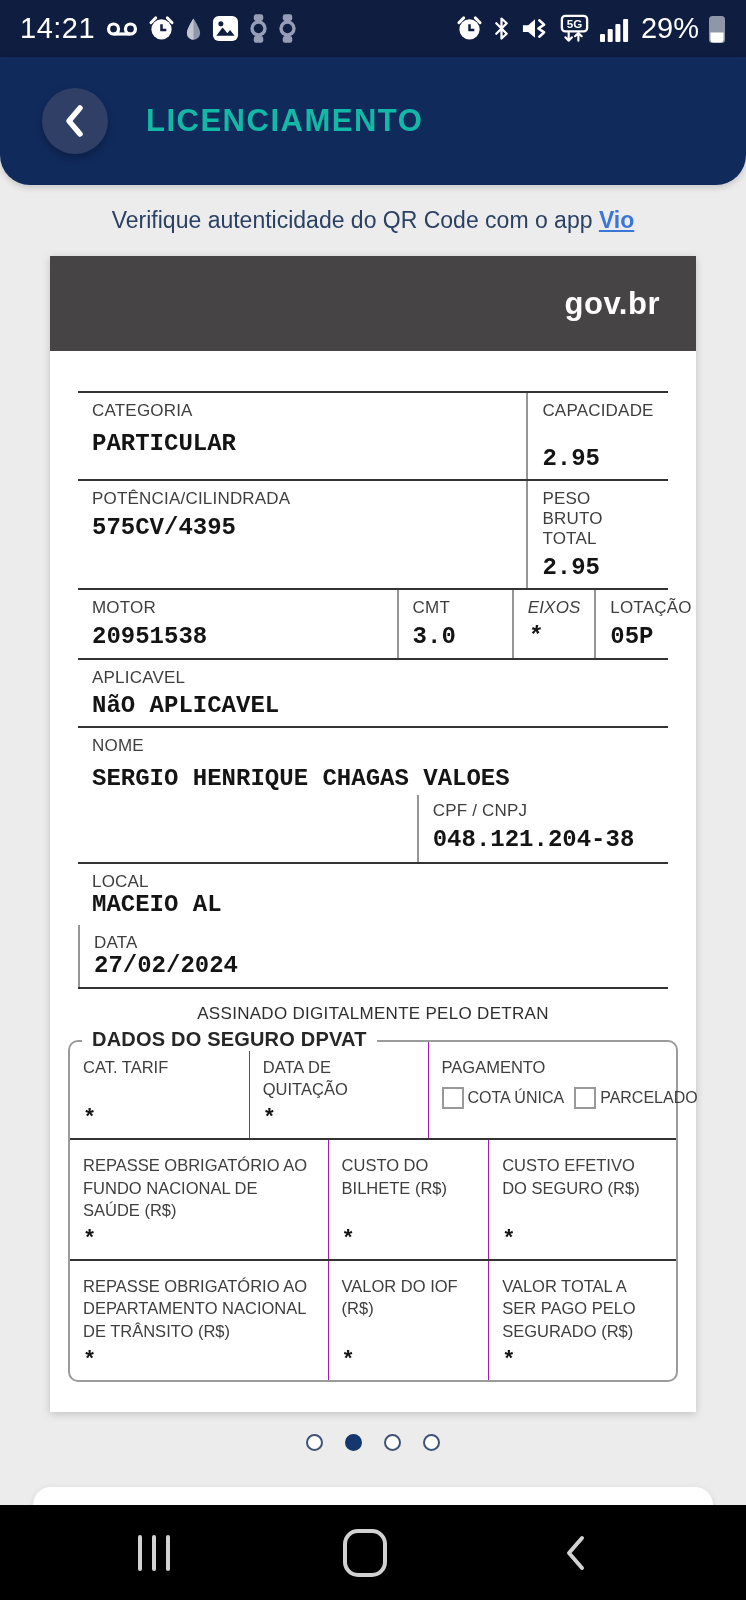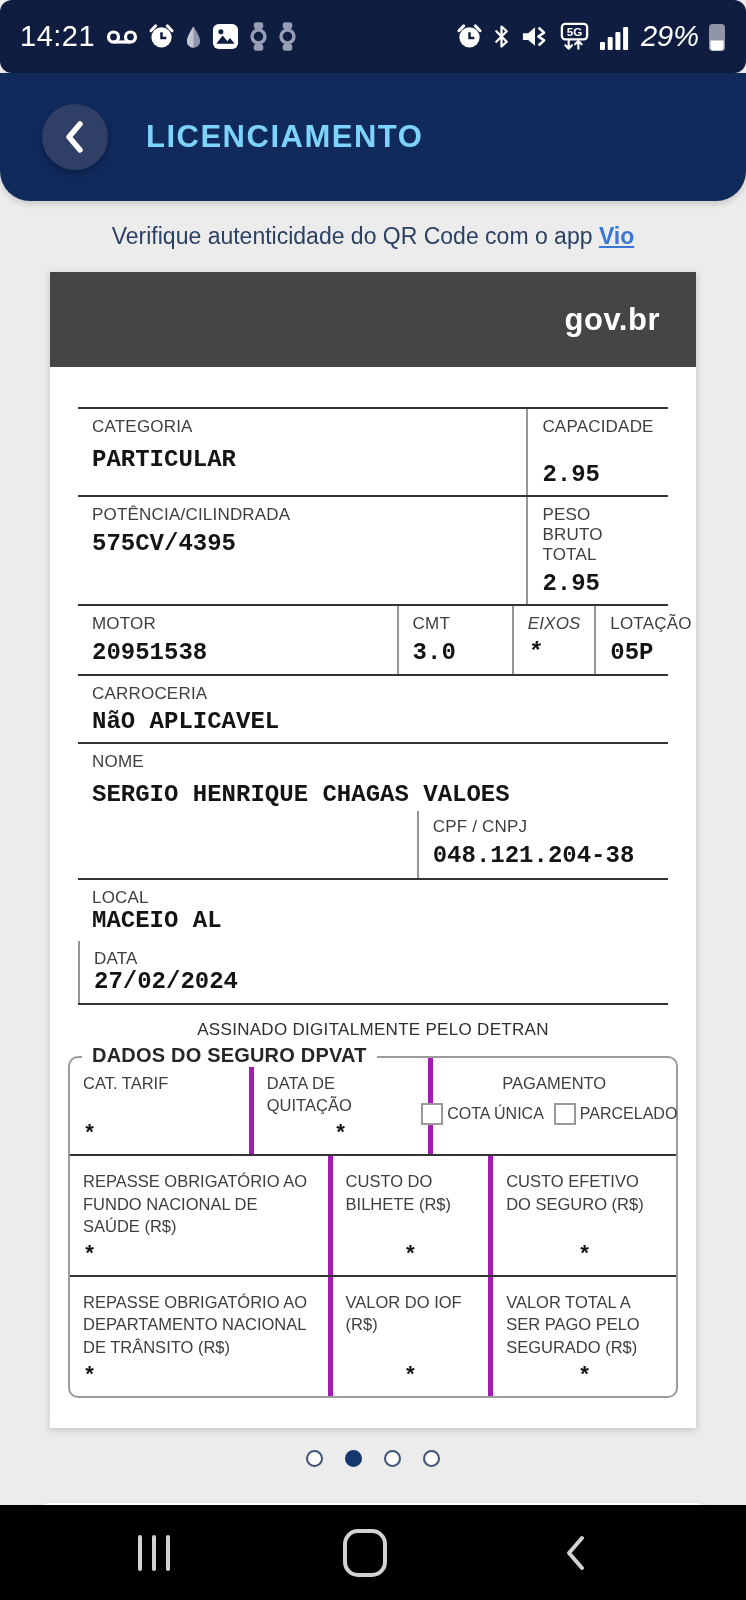--- a/index.html
+++ b/index.html
@@ -4,40 +4,40 @@
 <style>
   html,body{margin:0;padding:0;background:#555;}
   *{box-sizing:border-box;}
   .screen{
     position:relative;width:746px;height:1600px;margin:0 auto;
     background:var(--page-bg,#ececec);overflow:hidden;
     font-family:"Liberation Sans","DejaVu Sans",sans-serif;
   }
   
   .status-bar{
-    height:73px;background:var(--navy-status,#0e1d40);color:#fff;
-    display:flex;align-items:center;padding:0 20px;gap:11px;border-radius:12px;
+    height:57px;background:var(--navy-status,#0e1d40);color:#fff;
+    display:flex;align-items:center;padding:0 20px;gap:11px;
   }
   .sb-time{font-size:29px;letter-spacing:0.5px;}
   .sb-group{display:flex;align-items:center;gap:10px;}
   .sb-right{margin-left:auto;gap:9px;text-align:right;}
   .sb-dim{opacity:.75;}
-  .sb-batt-txt{font-size:29px;margin-left:2px;font-style:italic;}
+  .sb-batt-txt{font-size:29px;margin-left:2px;}
   
   .app-header{
     height:128px;background:var(--navy-header,#102454);
     border-radius:0 0 30px 30px;display:flex;align-items:center;
     padding-left:42px;box-shadow:0 3px 6px rgba(0,0,0,.15);
   }
   .back-btn{
     width:66px;height:66px;border-radius:50%;background:var(--back-circle,#2f3f66);
     display:flex;align-items:center;justify-content:center;flex:none;
     box-shadow:0 4px 8px rgba(0,0,0,.25);cursor:pointer;
   }
-  .app-title{color:#7dd3fc;font-size:31px;font-weight:700;letter-spacing:1.5px;margin-left:38px;}
+  .app-title{color:#14b8a6;font-size:31px;font-weight:700;letter-spacing:1.5px;margin-left:38px;}
   
   .subtitle{margin-top:22px;text-align:center;font-size:23px;color:var(--subtitle,#2b4164);}
   .subtitle a{color:var(--link,#3a76d8);font-weight:700;text-decoration:underline;cursor:pointer;}
   
   .doc-card{margin:22px 50px 0;background:#fff;box-shadow:0 2px 8px rgba(0,0,0,.18);}
   .gov-bar{height:95px;background:var(--gov-bar,#474445);display:flex;align-items:center;justify-content:flex-end;padding-right:36px;}
   .gov-logo{color:#fff;font-size:31px;font-weight:800;letter-spacing:.5px;}
   .doc-body{padding:40px 18px 30px;}
   .doc-table{margin:0 10px;border-top:2px solid var(--line-dark,#333);}
   .trow{display:flex;border-bottom:2px solid var(--line-dark,#333);}
@@ -62,21 +62,21 @@
   .cpf-cell{width:42.6%;border-left:2px solid var(--line-gray,#969696);padding:6px 14px 9px;min-height:58px;display:flex;flex-direction:column;}
   .cpf-cell .val{margin-top:6px;}
   .r-loc{min-height:76px;flex-direction:column;} .r-loc .c1{width:76%;} .r-loc .c2{width:24%;}
   .signed{text-align:center;font-size:17px;color:#2e2e2e;margin:15px 0 13px;letter-spacing:.3px;}
   
   .dpvat{position:relative;border:2px solid #9b9b9b;border-radius:10px;margin:16px 0 0;}
   .dpvat-legend{position:absolute;top:-14px;left:12px;background:#fff;padding:0 10px;font-weight:700;font-size:20px;color:#262626;letter-spacing:.2px;}
   .drow{display:flex;}
   .drow + .drow{border-top:2px solid var(--line-dark,#333);}
   .dcell{padding:14px 13px 8px;display:flex;flex-direction:column;min-width:0;}
-  .dcell + .dcell{border-left:5px solid #a21caf;align-items:center;}
+  .dcell + .dcell{border-left:1px solid #a21caf;}
   .dlbl{font-size:16.5px;color:var(--label,#3e3e3e);line-height:1.35;}
   .star{font-family:"Liberation Mono","DejaVu Sans Mono",monospace;font-weight:bold;font-size:22px;color:#141414;margin-top:auto;line-height:1;padding-top:8px;}
   .d1{min-height:86px;} .d1 .dc1{width:29.5%;} .d1 .dc2{width:29.5%;} .d1 .dc3{width:41%;}
   .d2{min-height:88px;} .d3{min-height:94px;}
   .d2 .dc1,.d3 .dc1{width:42.5%;} .d2 .dc2,.d3 .dc2{width:26.5%;} .d2 .dc3,.d3 .dc3{width:31%;}
   .pay-opts{display:flex;align-items:center;margin-top:9px;}
   .chk{width:22px;height:22px;border:2px solid #999;background:#fff;flex:none;cursor:pointer;}
   .chk-lbl{font-size:16px;color:var(--label,#3e3e3e);margin:0 10px 0 4px;white-space:nowrap;}
   
   .dots{display:flex;justify-content:center;gap:22px;margin-top:22px;}
@@ -259,21 +259,21 @@
             <span class="val">*</span>
           </div>
           <div class="cell c4 vd">
             <span class="lbl">LOTAÇÃO</span>
             <span class="val">05P</span>
           </div>
         </div>
 
         <div class="trow r-car">
           <div class="cell c1">
-            <span class="lbl">CARROCERIA</span>
+            <span class="lbl">APLICAVEL</span>
             <span class="val">NãO APLICAVEL</span>
           </div>
         </div>
 
         <div class="trow r-nome">
           <div class="nome-top">
             <span class="lbl">NOME</span>
             <span class="val">SERGIO HENRIQUE CHAGAS VALOES</span>
           </div>
           <div class="cpf-wrap">

